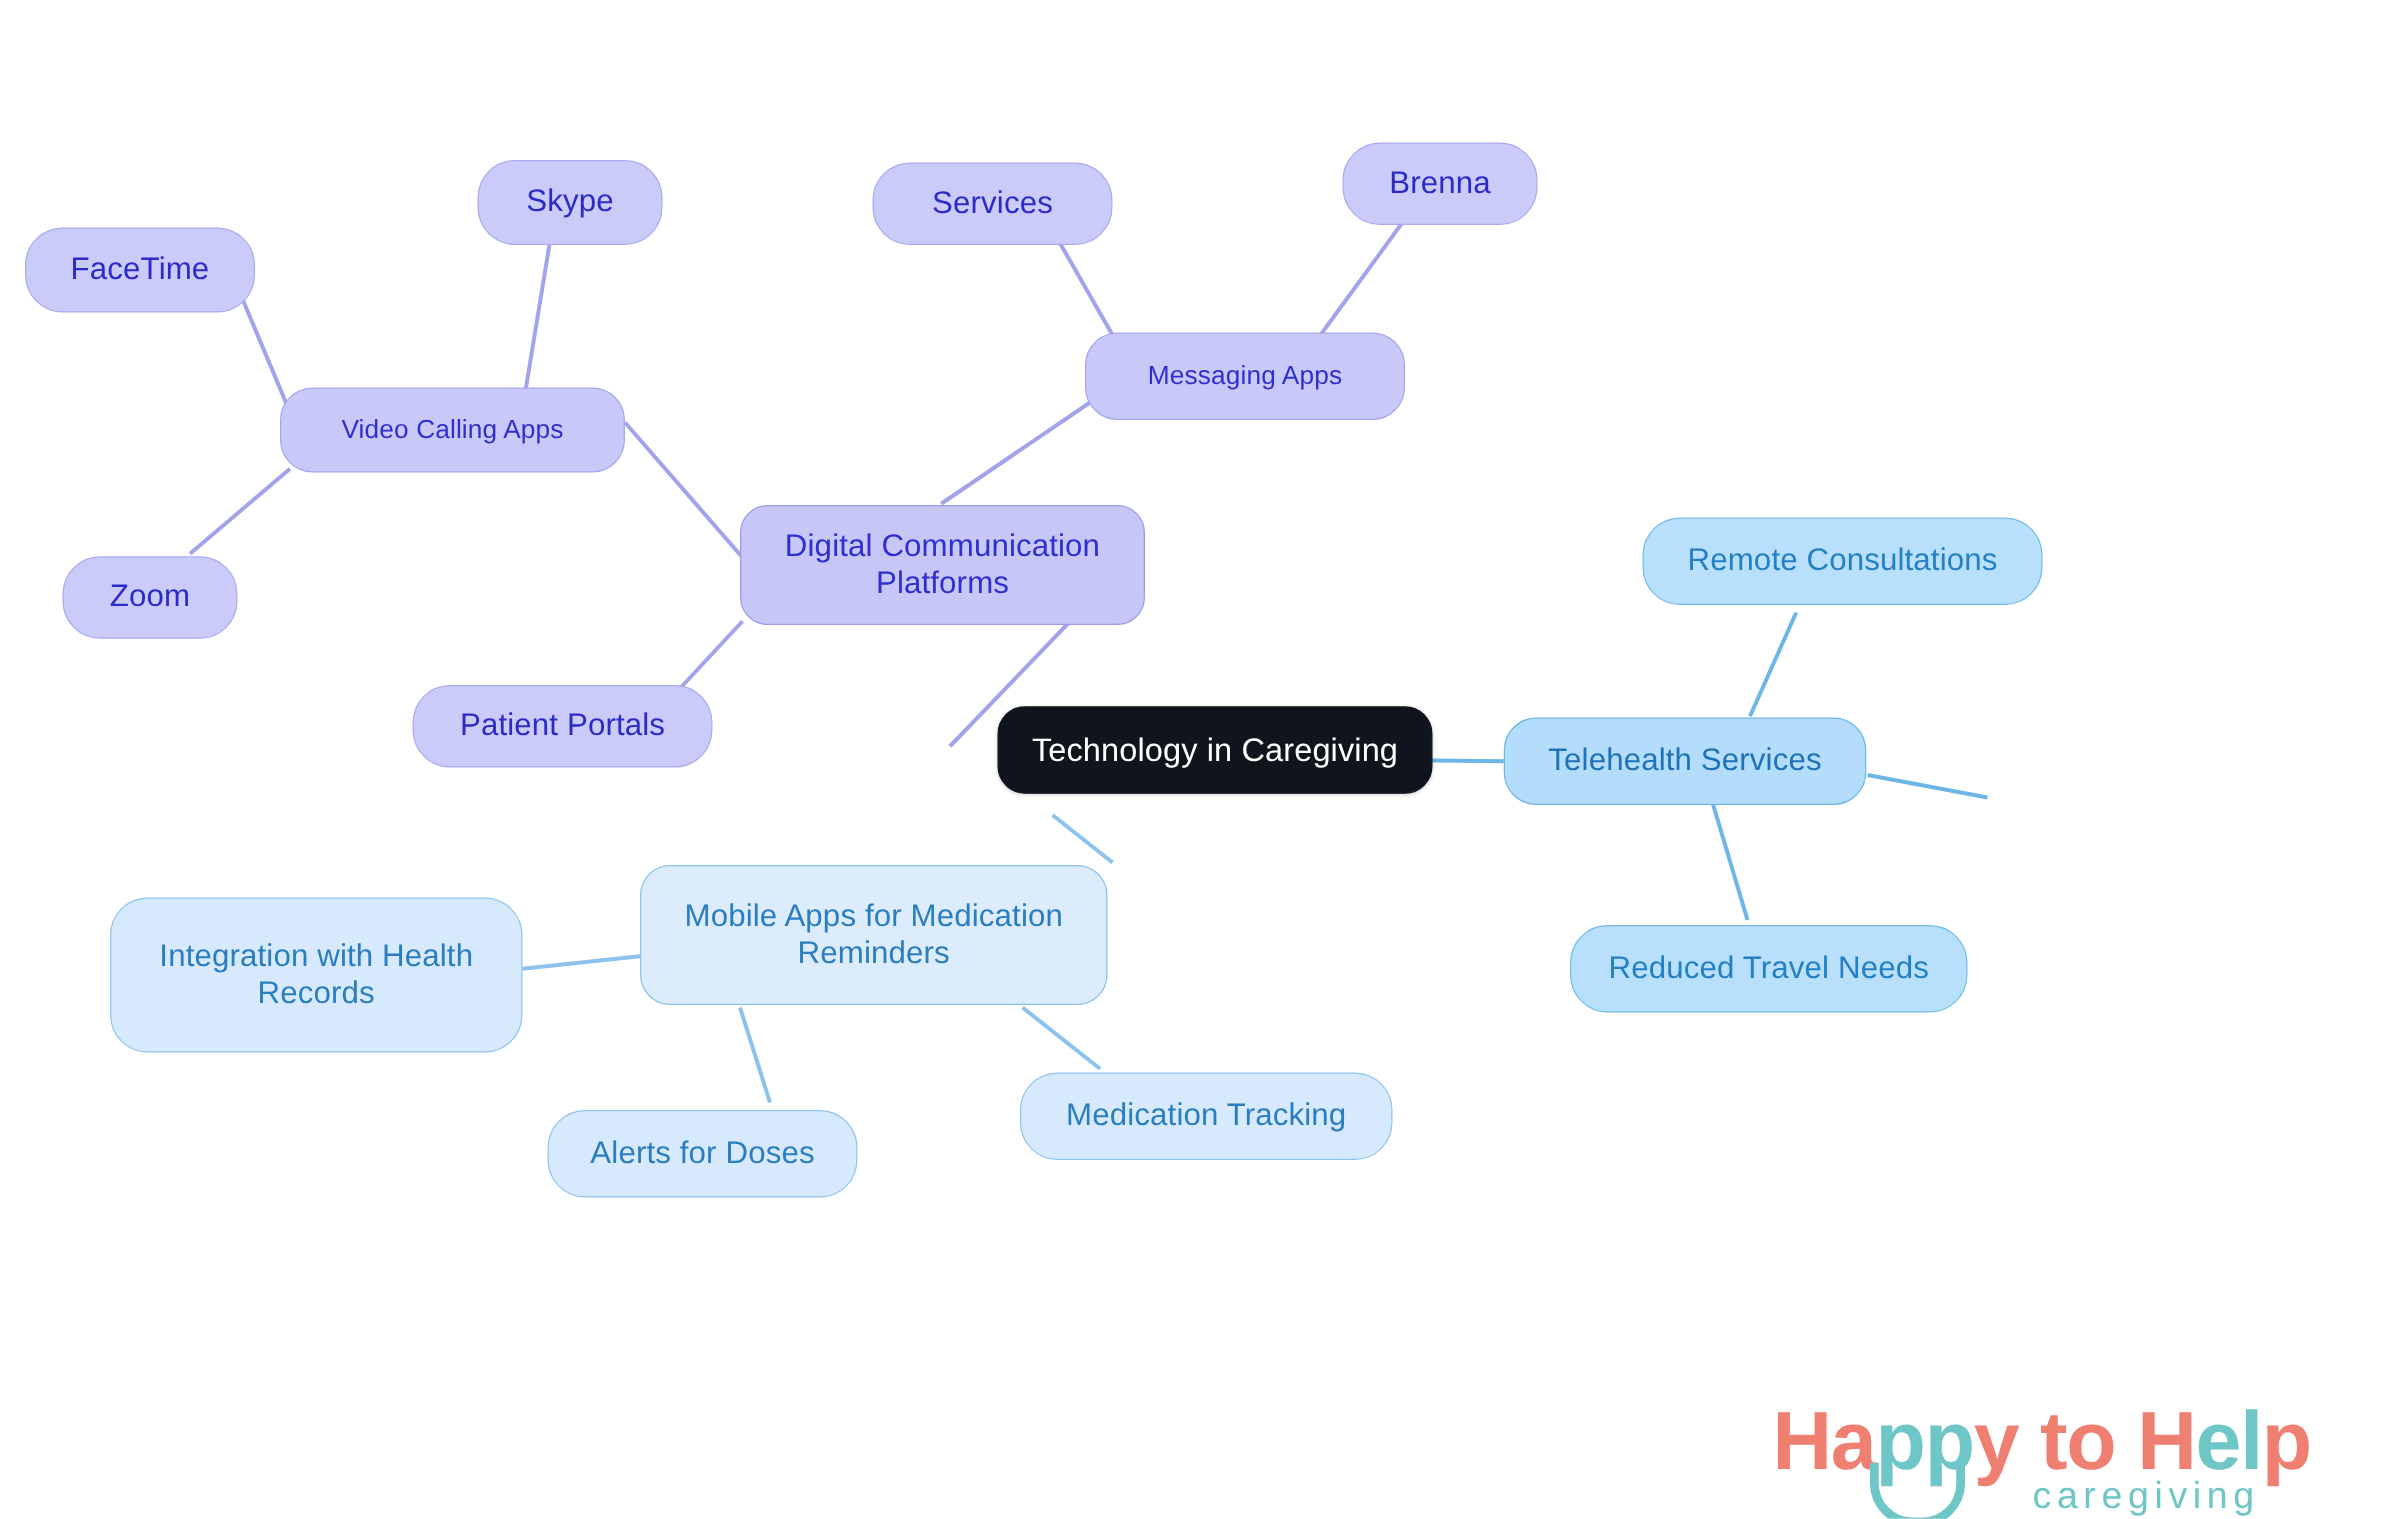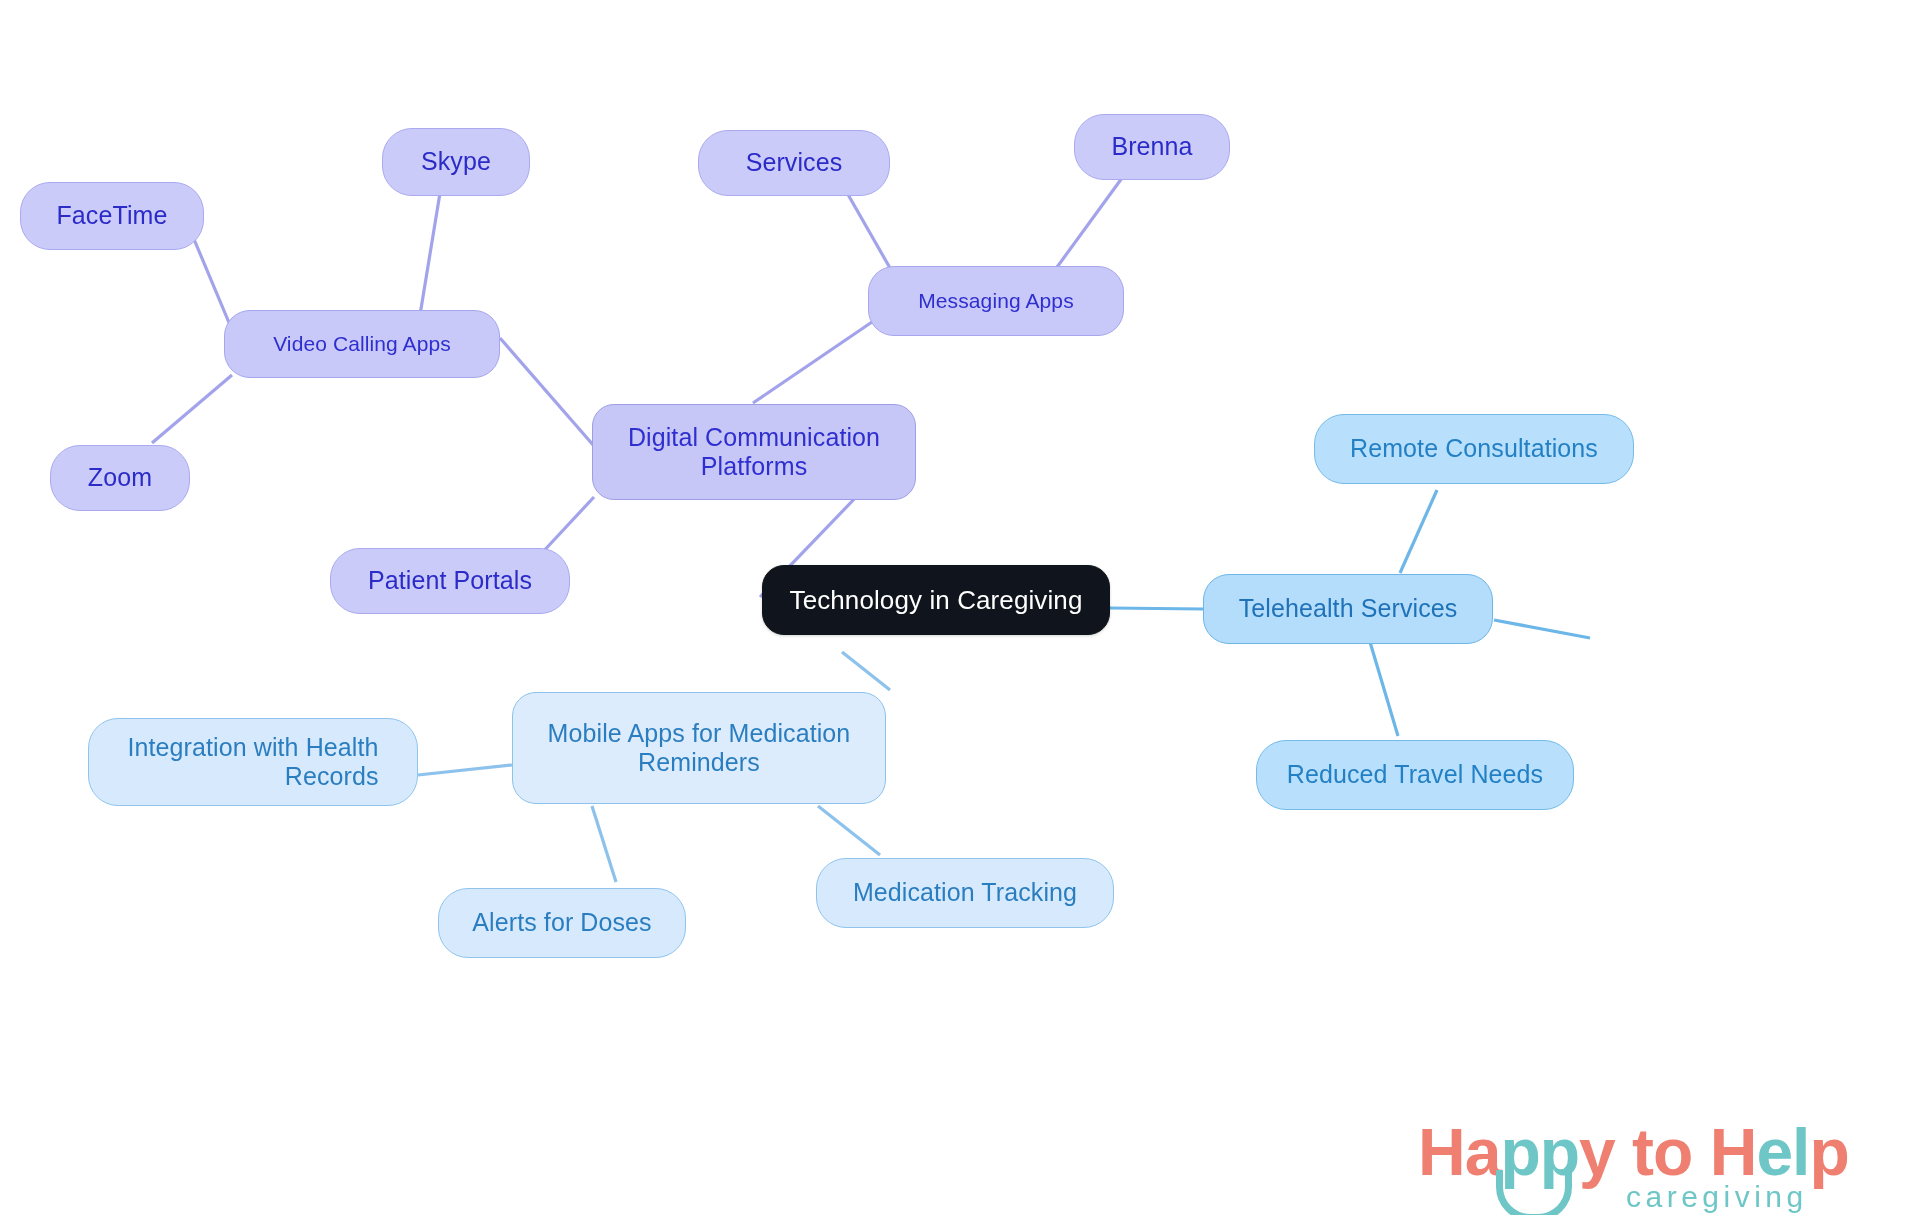--- a/index.html
+++ b/index.html
@@ -37,20 +37,21 @@
     white-space: pre-line;
     letter-spacing: 0.1px;
   }
   .node-root {
     background: #10141c;
     border-color: #10141c;
     color: #ffffff;
     font-size: 26px;
     border-radius: 22px;
     box-shadow: 0 1px 3px rgba(0,0,0,0.18);
+    margin-left: 36px;
   }
   .node-purple-main {
     background: #c6c6f7;
     border-color: #9e9ee8;
     color: #2f2fd0;
     font-size: 25px;
     border-radius: 22px;
   }
   .node-purple-sub {
     background: #c9c9f9;
@@ -219,21 +220,21 @@
 
   <div class="node node-softblue-main" style="left:512px; top:692px; width:374px; height:112px;">
     <span>Mobile Apps for Medication
 Reminders</span>
   </div>
 
   <div class="node node-blue-leaf" style="left:1256px; top:740px; width:318px; height:70px;">
     <span>Reduced Travel Needs</span>
   </div>
 
-  <div class="node node-softblue-leaf" style="left:88px; top:718px; width:330px; height:88px;text-align:right;">
+  <div class="node node-softblue-leaf" style="left:88px; top:718px; width:330px; height:124px;">
     <span>Integration with Health
 Records</span>
   </div>
 
   <div class="node node-softblue-leaf" style="left:438px; top:888px; width:248px; height:70px;">
     <span>Alerts for Doses</span>
   </div>
 
   <div class="node node-softblue-leaf" style="left:816px; top:858px; width:298px; height:70px;">
     <span>Medication Tracking</span>

